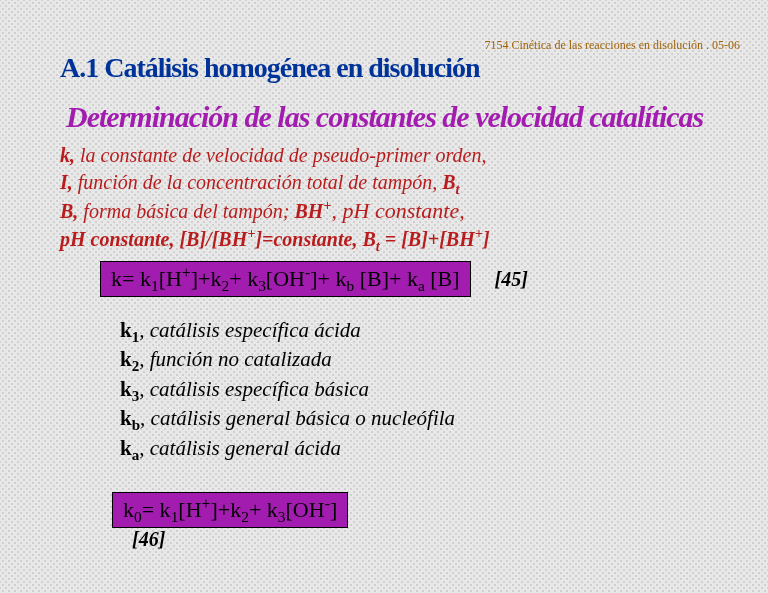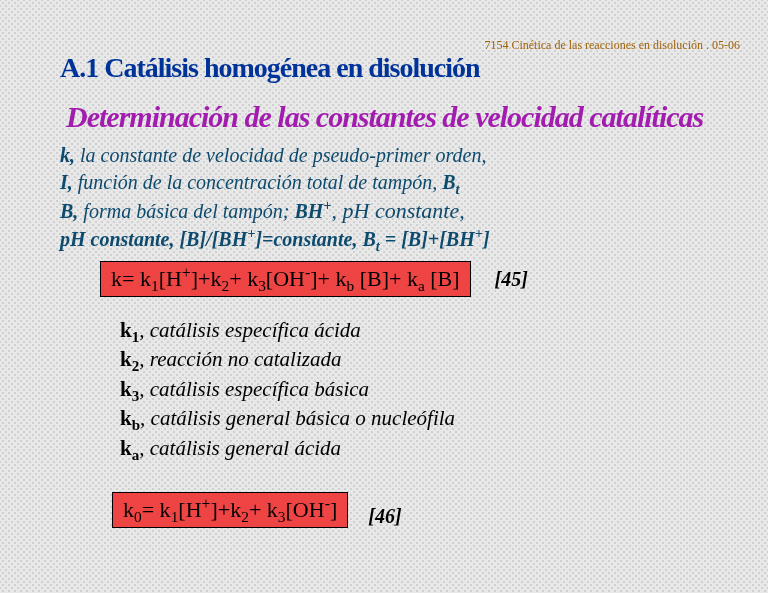--- a/index.html
+++ b/index.html
@@ -42,30 +42,30 @@
     font-family: "Comic Sans MS", "Trebuchet MS", cursive;
     font-weight: bold;
     font-style: italic;
     font-size: 30px;
     letter-spacing: -1px;
   }
   .para {
     position: absolute;
     top: 142px;
     left: 60px;
-    color: #0c4a6e;
+    color: #b91c1c;
     font-size: 20px;
     line-height: 1.35;
   }
   .para b { font-weight: bold; font-style: normal; }
   .para .it { font-style: italic; }
   .smallit { font-style: italic; font-size: 22px; }
   .eq-box {
     display: inline-block;
-    background: #ef4444;
+    background: #a21caf;
     border: 1px solid #000;
     padding: 4px 10px 4px 10px;
     font-size: 22px;
     font-family: "Times New Roman", serif;
   }
   .eq-row1 {
     position: absolute;
     top: 261px;
     left: 100px;
   }
@@ -82,21 +82,22 @@
     font-size: 21px;
     line-height: 1.4;
   }
   .klist .kk { font-weight: bold; text-align: center; }
   .klist .desc { font-style: italic; }
   .eq-row2 {
     position: absolute;
     top: 492px;
     left: 112px;
     display: flex;
-    align-items: flex-end;
+    align-items: flex-start;
+    flex-direction: column;
   }
   .depends {
     font-weight: bold;
     font-style: italic;
     font-size: 19px;
     margin-left: 55px;
   }
   sup, sub { font-size: 0.72em; line-height: 0; }
   .eq-box sub { font-size: 0.7em; }
 </style>
@@ -126,21 +127,21 @@
 
 <div class="eq-row1">
   <span class="eq-box">
     <span>k= k</span><sub>1</sub><span>[H</span><sup>+</sup><span>]+k</span><sub>2</sub><span>+ k</span><sub>3</sub><span>[OH</span><sup>-</sup><span>]+ k</span><sub>b</sub><span> [B]+ k</span><sub>a</sub><span> [B]</span>
   </span>
   <span class="eq-label">[45]</span>
 </div>
 
 <div class="klist">
   <div><span class="kk"><span>k</span><sub>1</sub></span><span class="desc">, catálisis específica ácida</span></div>
-  <div><span class="kk"><span>k</span><sub>2</sub></span><span class="desc">, reacción no catalizada</span></div>
+  <div><span class="kk"><span>k</span><sub>2</sub></span><span class="desc">, función no catalizada</span></div>
   <div><span class="kk"><span>k</span><sub>3</sub></span><span class="desc">, catálisis específica básica</span></div>
   <div><span class="kk"><span>k</span><sub>b</sub></span><span class="desc">, catálisis general básica o nucleófila</span></div>
   <div><span class="kk"><span>k</span><sub>a</sub></span><span class="desc">, catálisis general ácida</span></div>
 </div>
 
 <div class="eq-row2">
   <span class="eq-box">
     <span>k</span><sub>0</sub><span>= k</span><sub>1</sub><span>[H</span><sup>+</sup><span>]+k</span><sub>2</sub><span>+ k</span><sub>3</sub><span>[OH</span><sup>-</sup><span>]</span>
   </span>
   <span class="eq-label">[46]</span>

